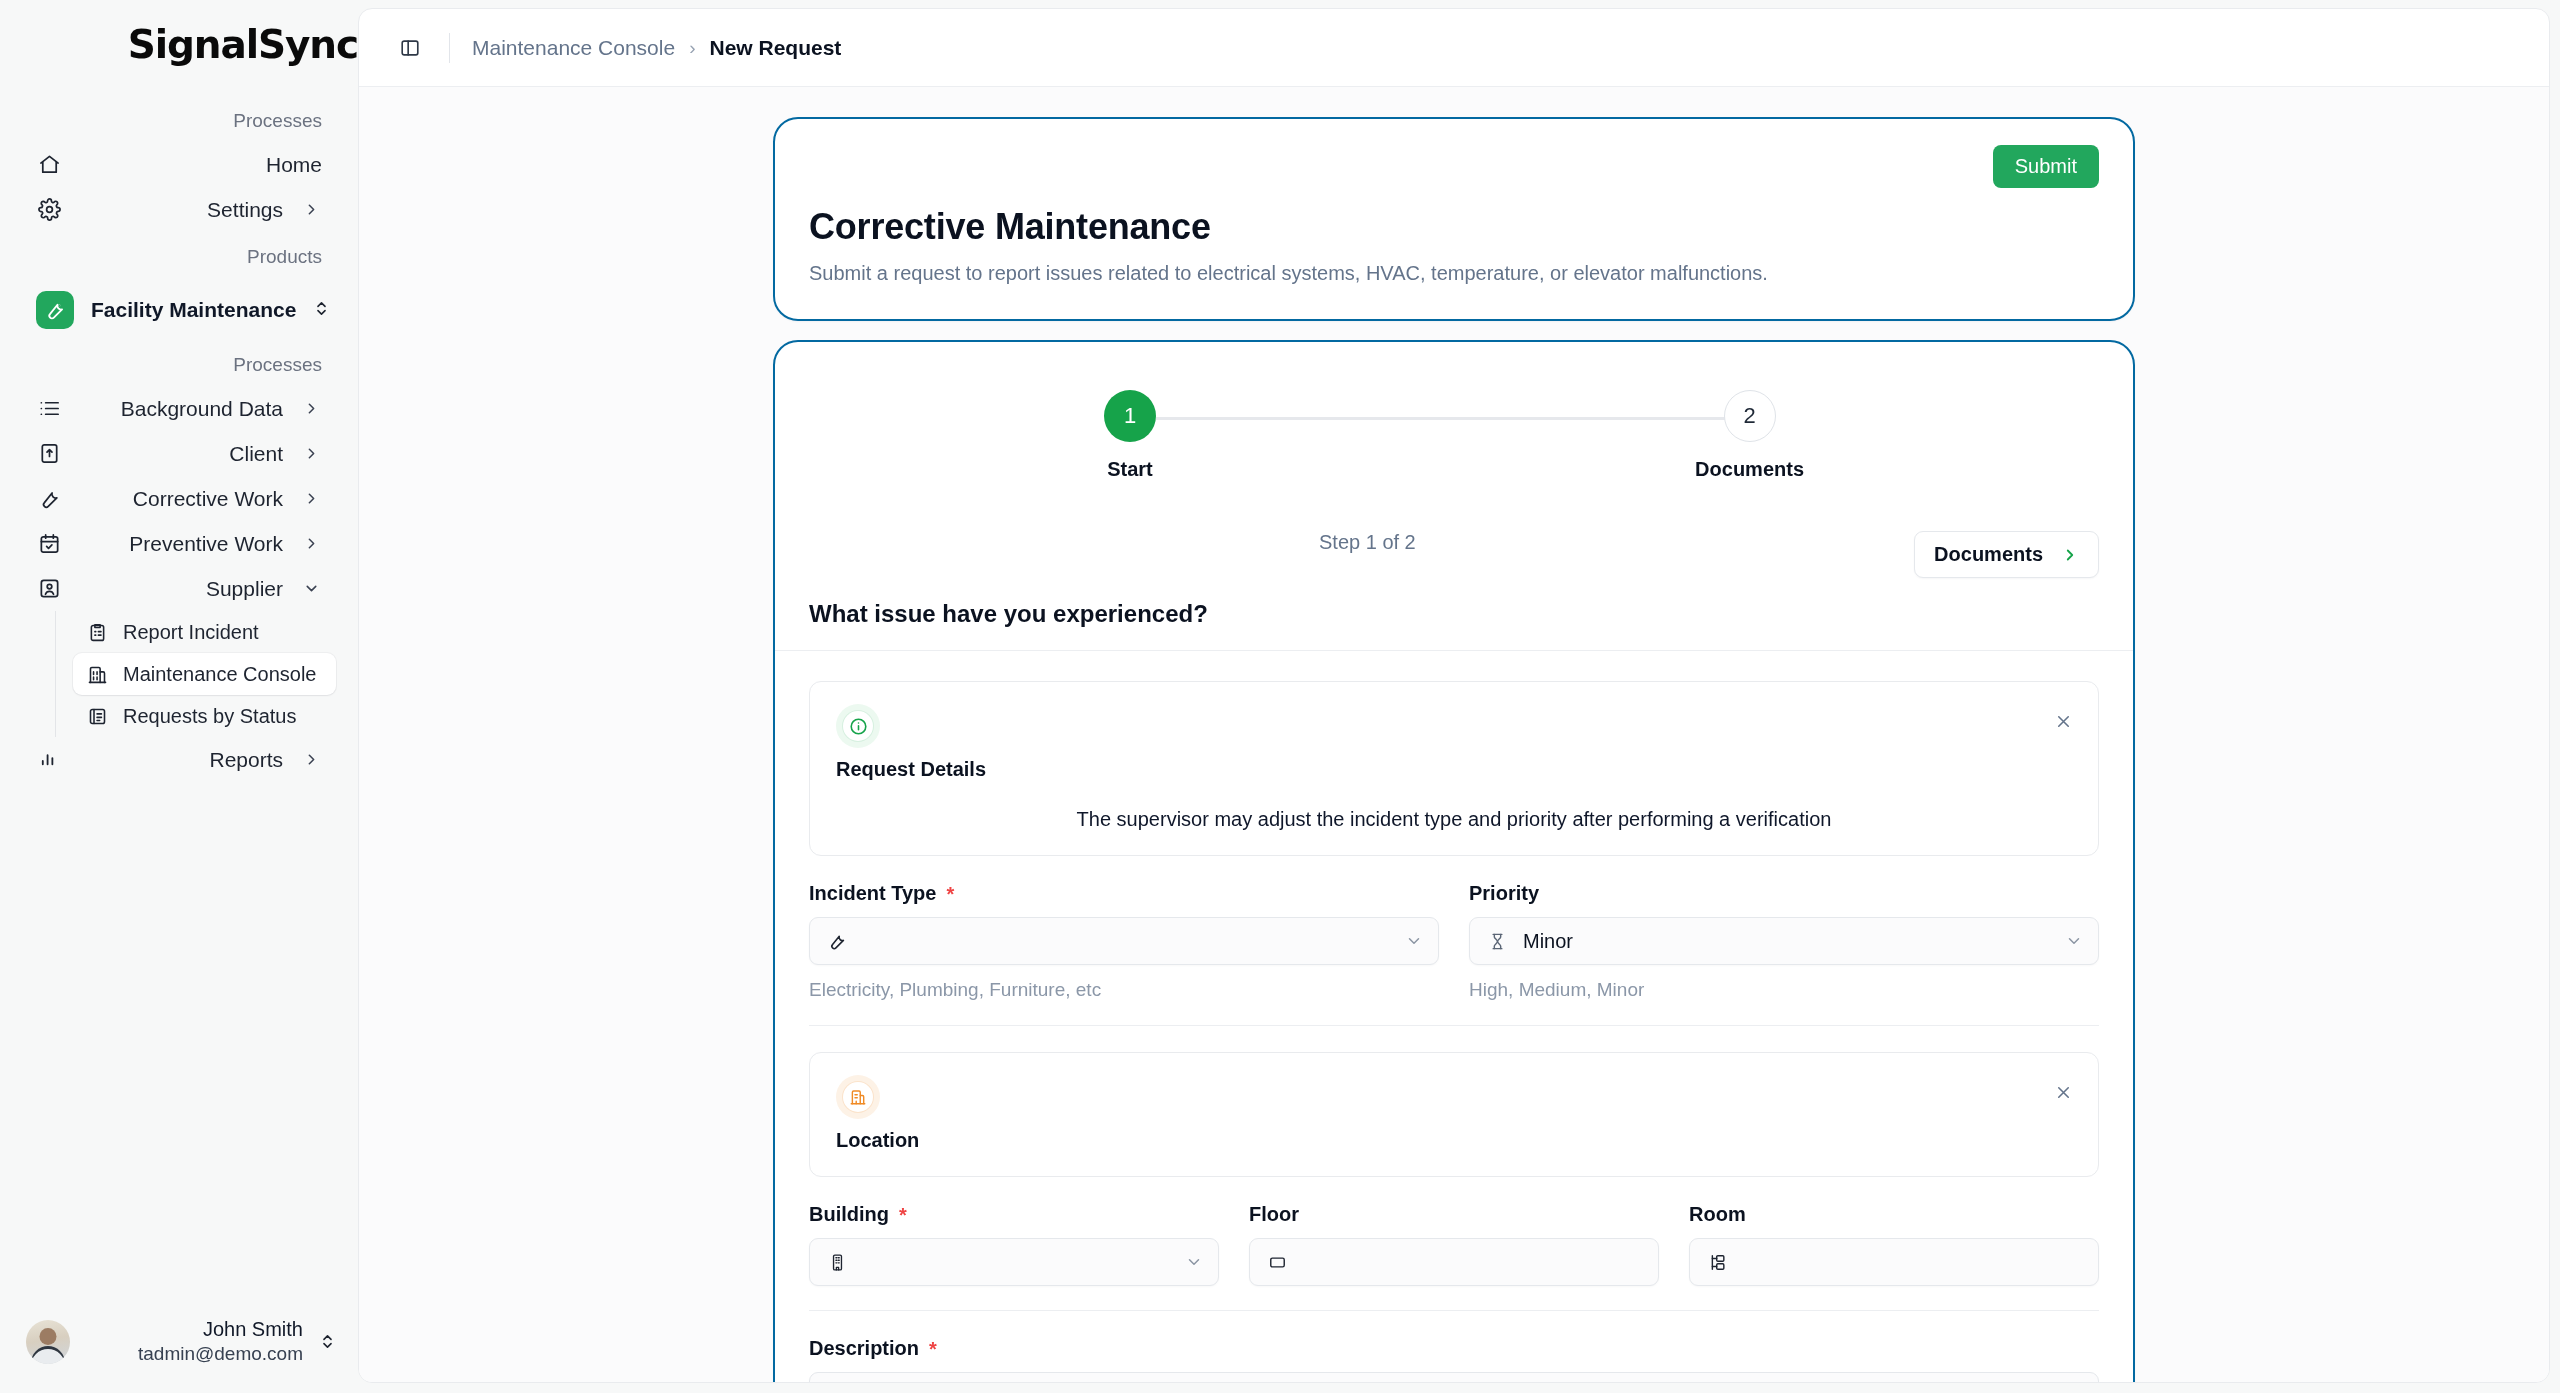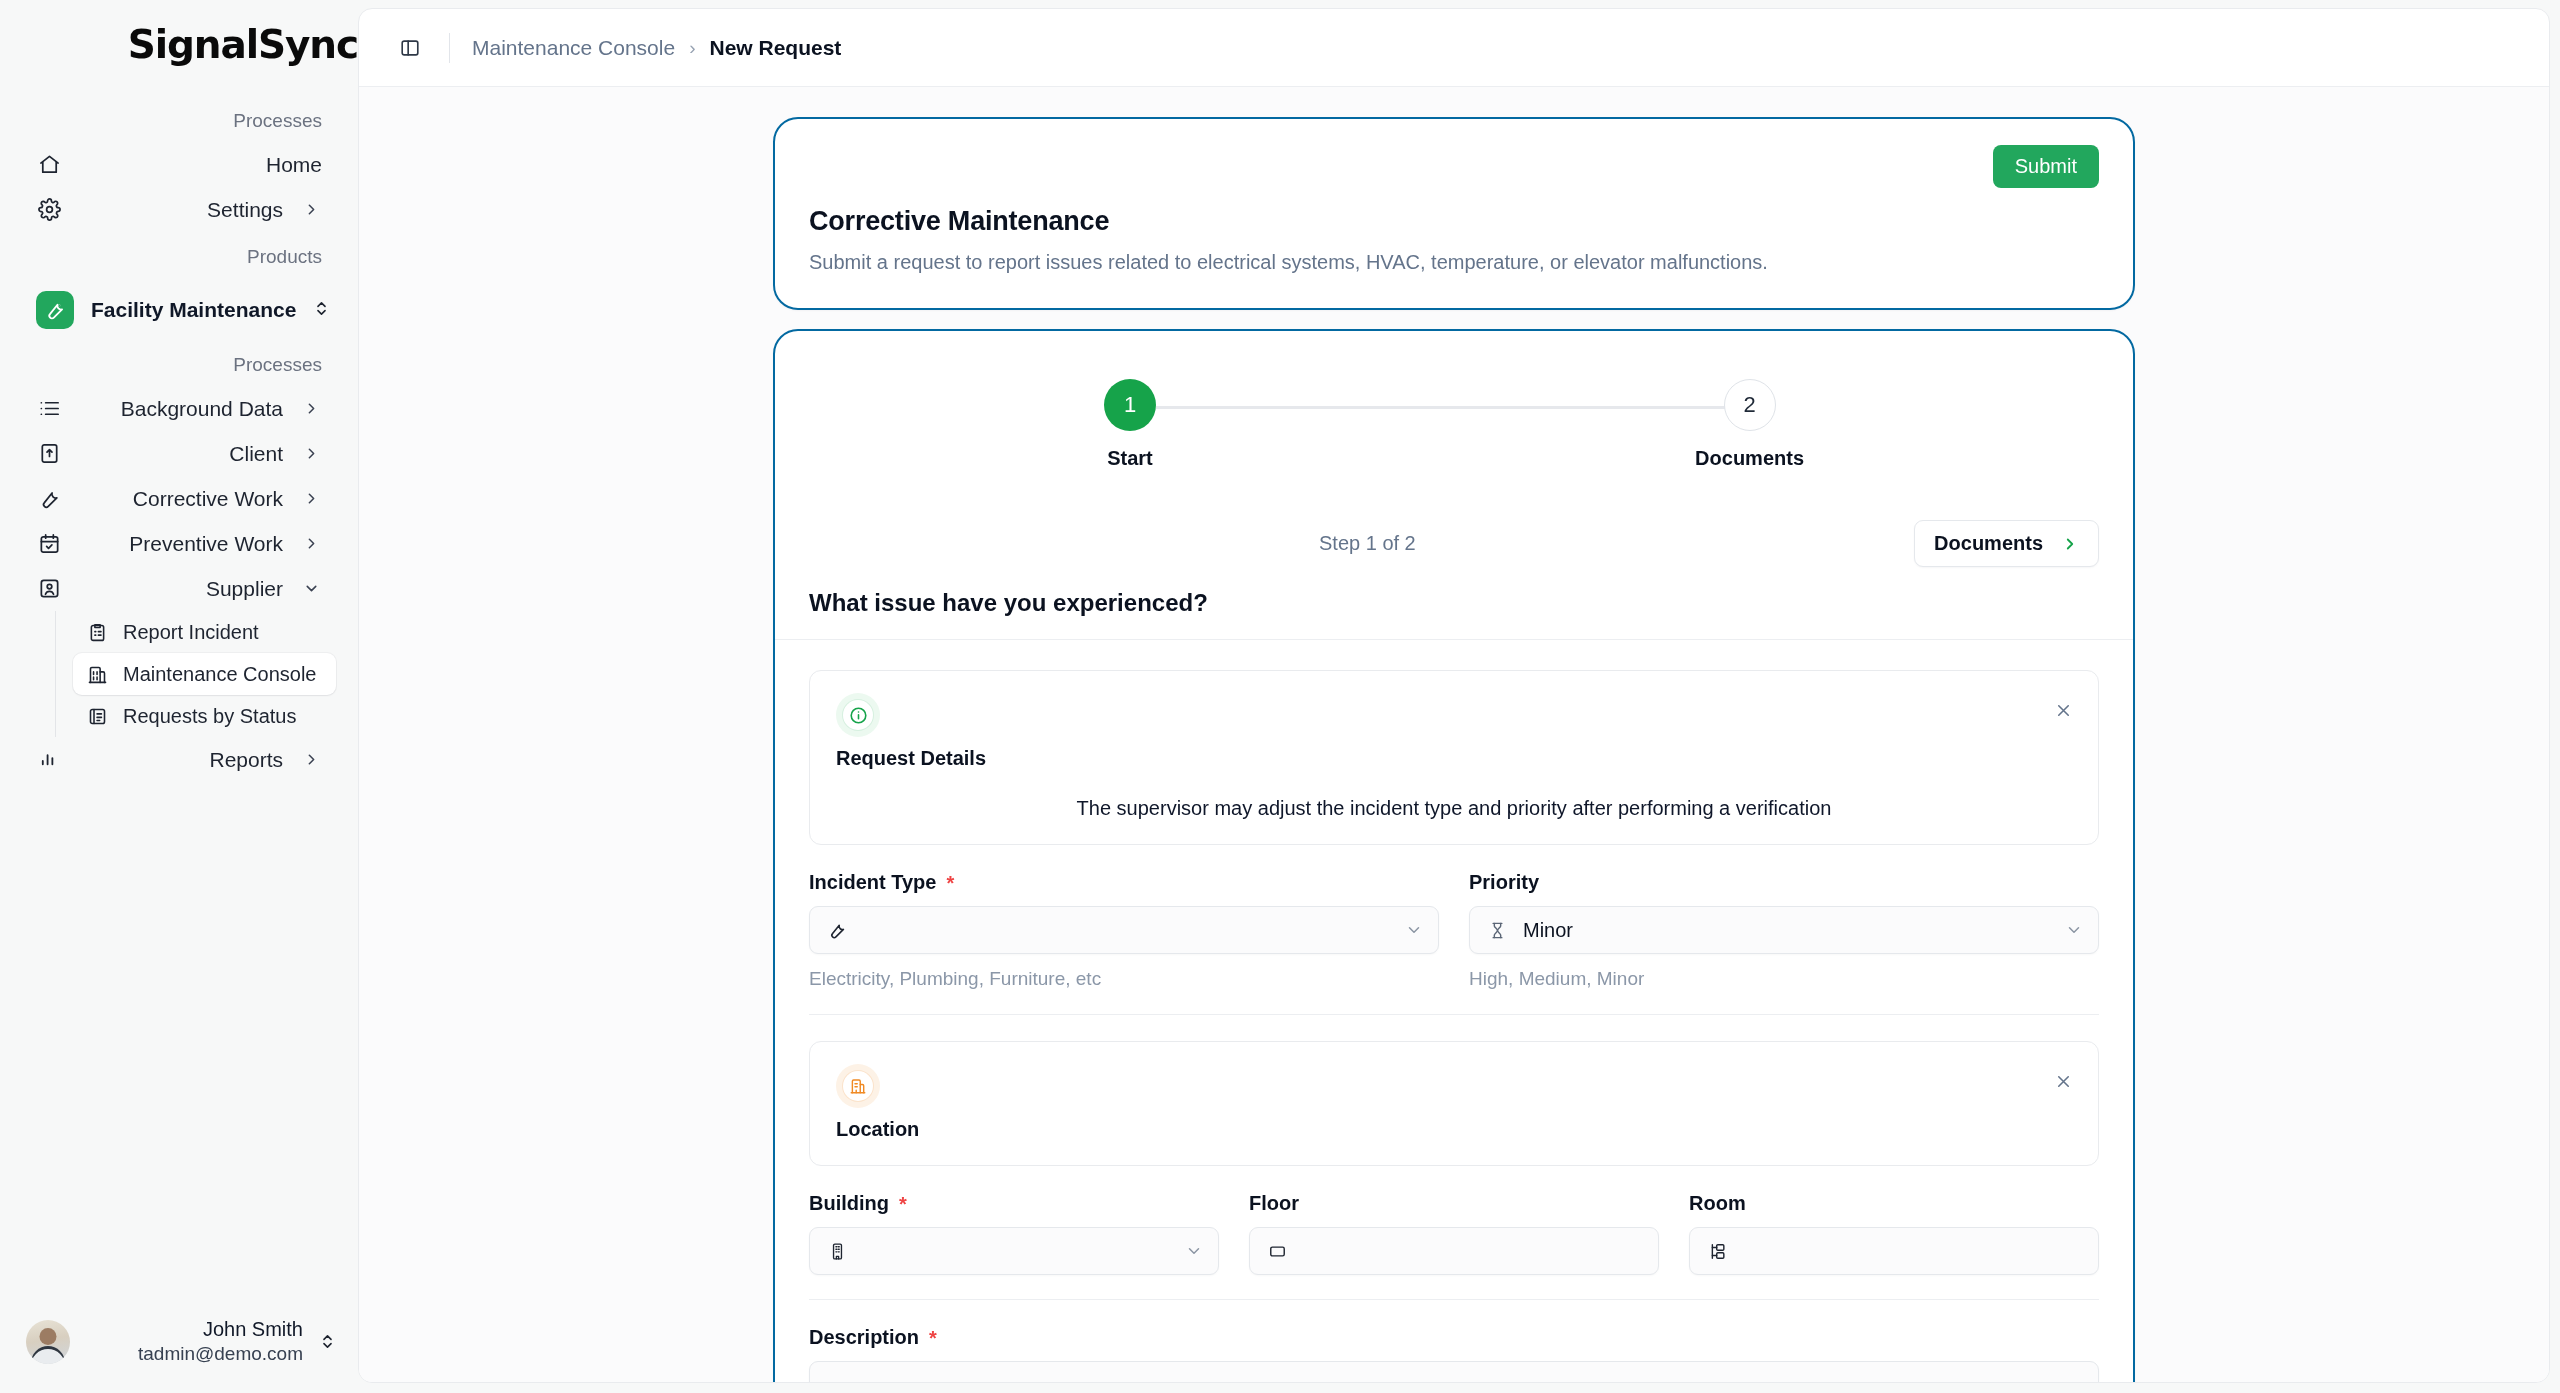--- a/index.html
+++ b/index.html
@@ -217,21 +217,21 @@
     color: #fff;
     font-size: 20px;
     font-weight: 400;
     border: none;
     border-radius: 8px;
     padding: 10px 22px;
     cursor: pointer;
     font-family: "Liberation Sans", sans-serif;
   }
   .head-title {
-    font-size: 27px;
+    font-size: 36px;
     font-weight: 700;
     color: #0b1220;
     margin-top: 18px;
     letter-spacing: -0.2px;
   }
   .head-sub {
     font-size: 20px;
     color: #64748b;
     margin-top: 14px;
   }
@@ -276,21 +276,21 @@
     display: flex; align-items: center; justify-content: center;
     font-size: 22px;
     background: #fbfbfc;
   }
   .step-circle.active { background: #16a34a; color: #fff; font-weight: 400; }
   .step-circle.idle { background: #fff; border: 1.6px solid #dfe3e8; color: #1f2937; }
   .step-label { font-size: 20px; color: #0b1220; font-weight: 700; white-space: nowrap; }
 
   .step-nav {
     display: flex;
-    align-items: center;
+    align-items: flex-start;
     justify-content: space-between;
     padding: 22px 34px 22px 34px;
     margin-top: 28px;
   }
   .step-count { font-size: 20px; color: #64748b; margin-left: 510px; }
   .btn-next {
     display: flex; align-items: center; gap: 18px;
     background: #fff;
     border: 1px solid #e5e8ec;
     border-radius: 9px;

